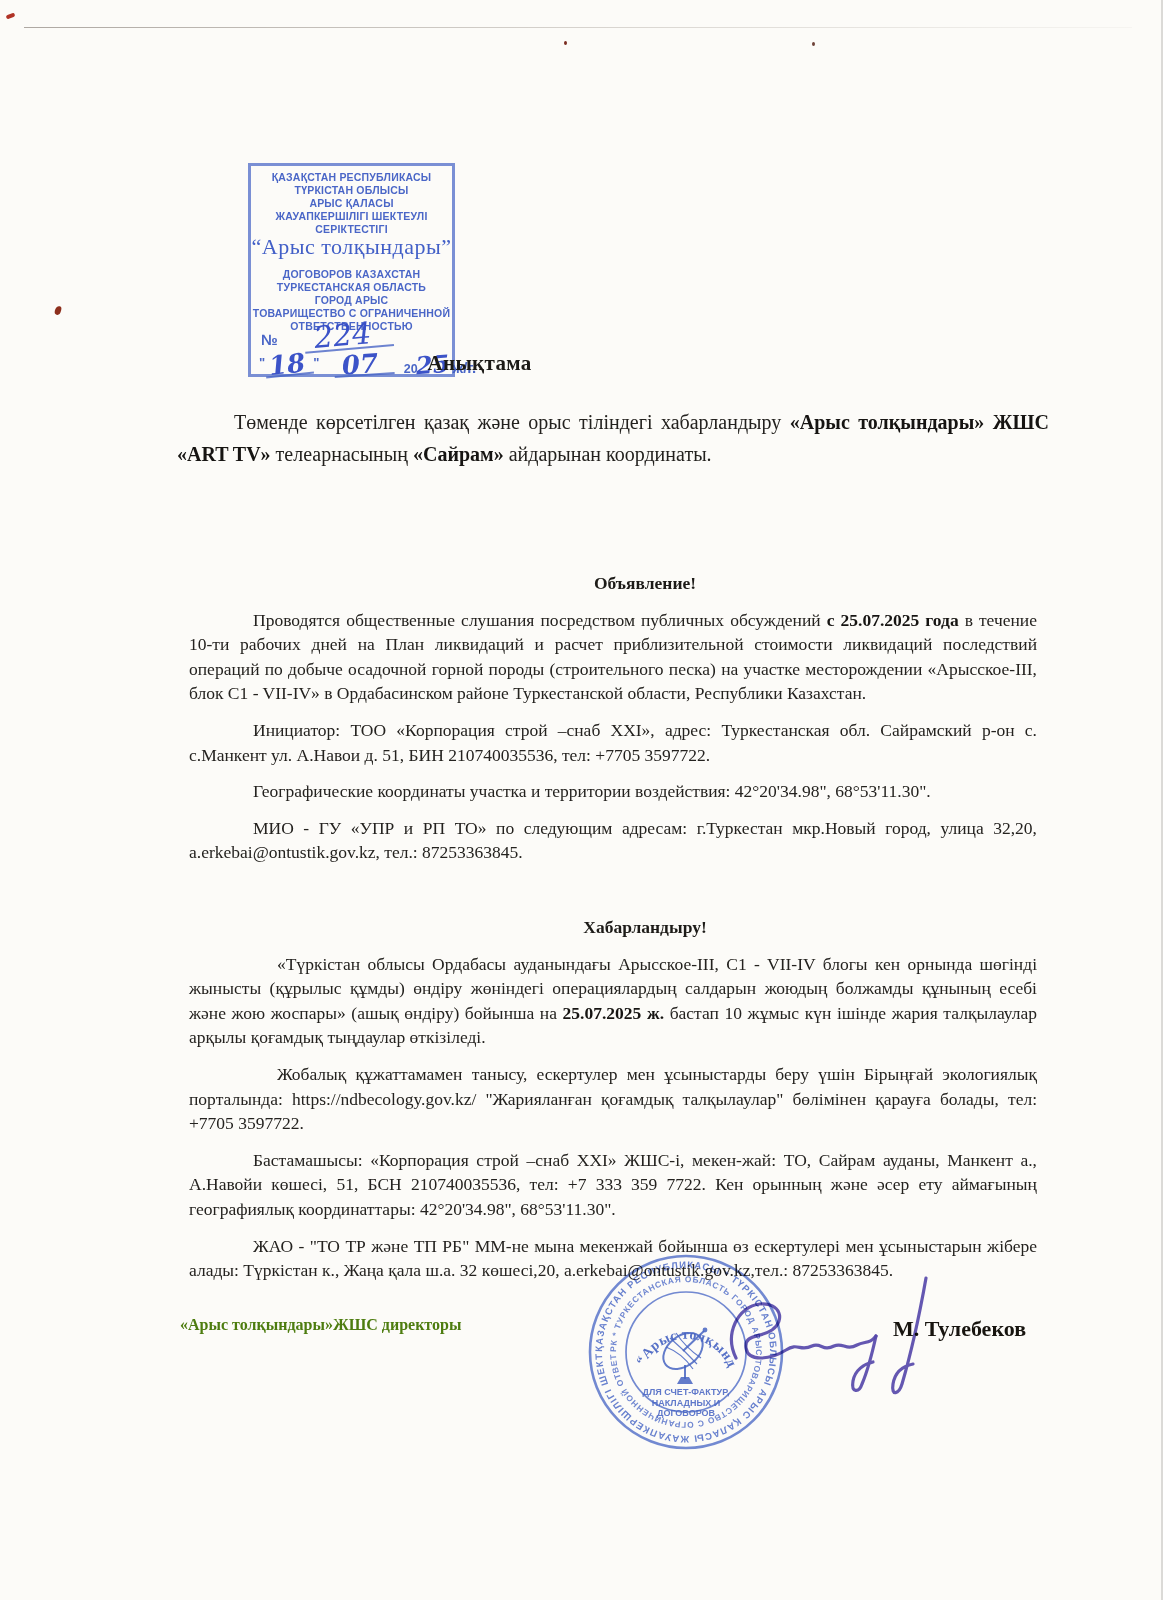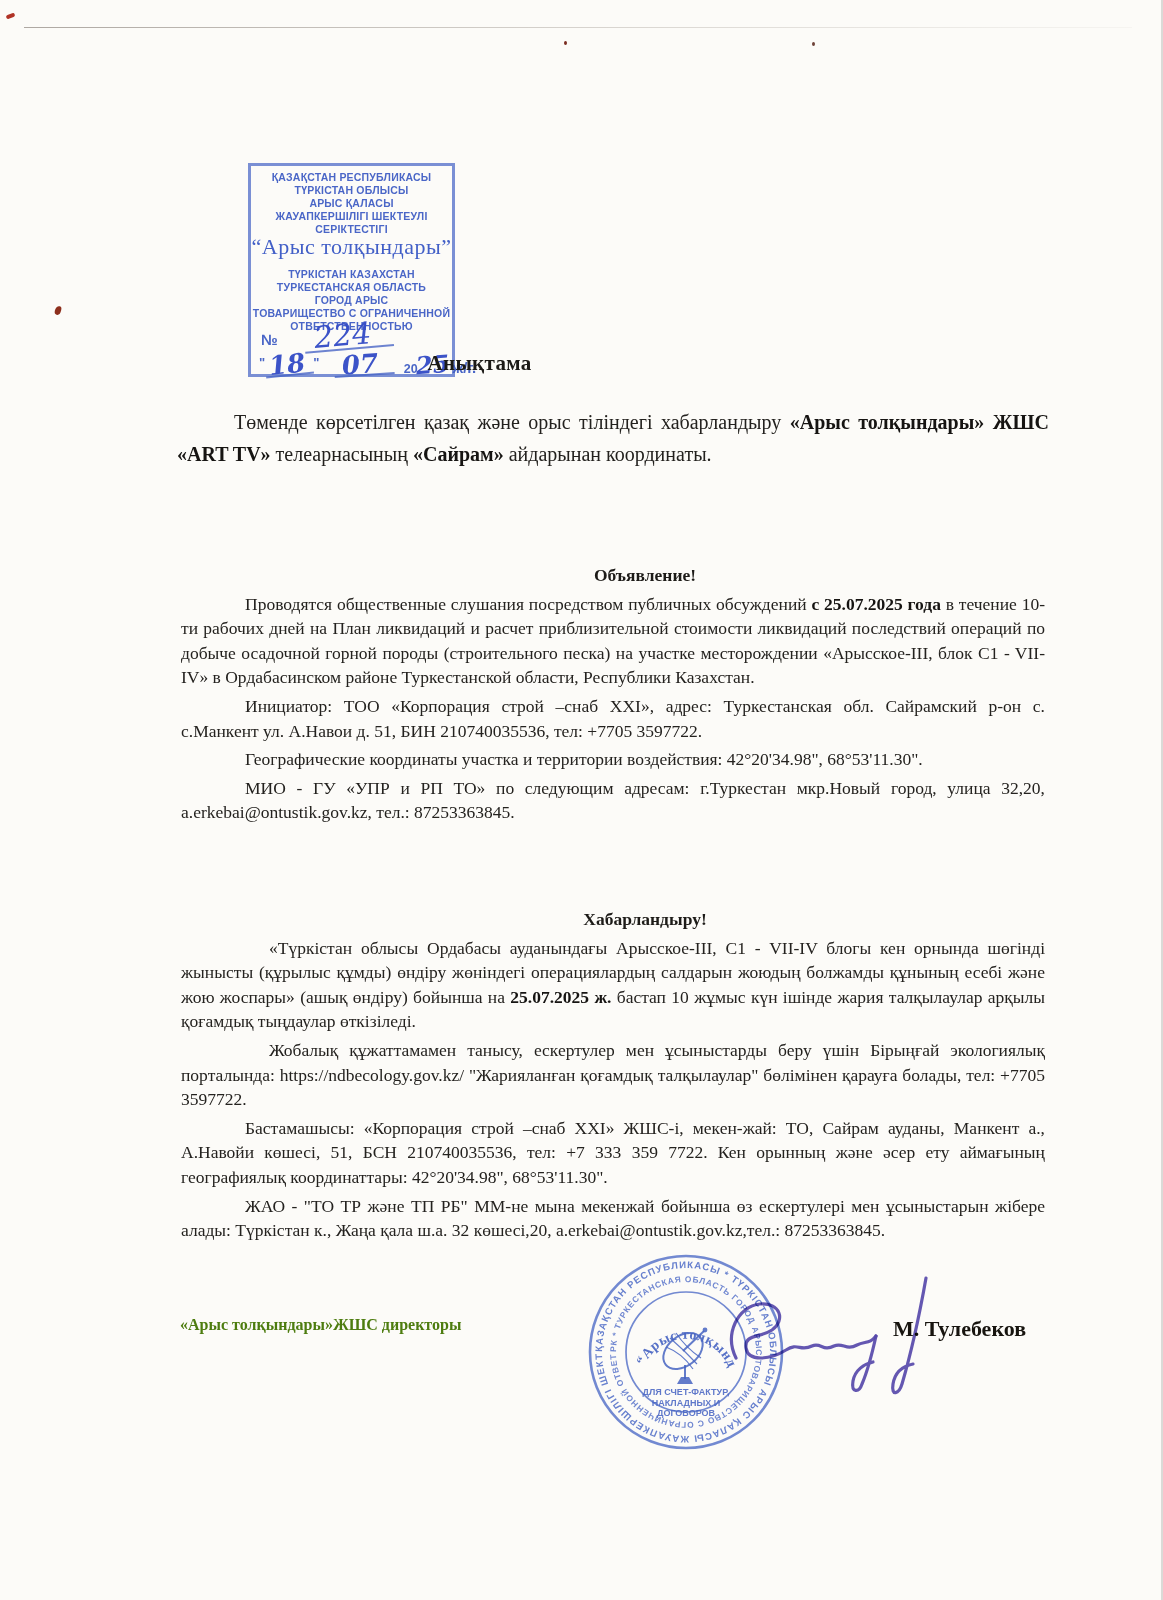--- a/index.html
+++ b/index.html
@@ -50,21 +50,21 @@
   
   .doc-title{position:absolute;left:0;top:351px;width:959px;text-align:center;
     font-size:21px;font-weight:700;letter-spacing:.3px;color:#1c1a17;}
   .text-col{position:absolute;left:177px;width:872px;}
   .intro{top:406px;font-size:20px;line-height:32px;text-align:justify;}
   .intro .p1{margin:0;text-indent:57px;}
   .intro .p2{margin:0;text-indent:14px;}
   .block{font-size:17.5px;line-height:24.6px;text-align:justify;color:#24221f;}
   .blk-ru{top:559px;} .blk-kk{top:903px;}
   .sec-head{text-align:center;font-weight:700;margin:0 0 0 0;color:#1d1b18;}
-  .block p{margin:4px;text-indent:64px;}
+  .block p{margin:12px;text-indent:64px;}
   .block p.deep{text-indent:88px;}
   .bold, .block .bold, .intro .bold{font-weight:700;color:#161412;}
 
   
   .footer-left{position:absolute;left:180px;top:1316px;font-size:16px;font-weight:700;color:#4d7c0f;}
   .footer-right{position:absolute;left:893px;top:1316px;font-size:22px;font-weight:700;color:#17140f;}
   .round-stamp{position:absolute;left:586px;top:1252px;width:200px;height:200px;mix-blend-mode:multiply;}
   .signature{position:absolute;left:720px;top:1272px;width:230px;height:136px;mix-blend-mode:multiply;}
 </style>
 </head>
@@ -82,21 +82,21 @@
   <div class="rect-stamp">
     <div class="rs-block rs-kk">
       <div class="rs-line">ҚАЗАҚСТАН РЕСПУБЛИКАСЫ</div>
       <div class="rs-line">ТҮРКІСТАН ОБЛЫСЫ</div>
       <div class="rs-line">АРЫС ҚАЛАСЫ</div>
       <div class="rs-line">ЖАУАПКЕРШІЛІГІ ШЕКТЕУЛІ</div>
       <div class="rs-line">СЕРІКТЕСТІГІ</div>
     </div>
     <div class="rs-org">“Арыс толқындары”</div>
     <div class="rs-block rs-ru">
-      <div class="rs-line">ТҮРКІСТАН КАЗАХСТАН</div>
+      <div class="rs-line">ДОГОВОРОВ КАЗАХСТАН</div>
       <div class="rs-line">ТУРКЕСТАНСКАЯ ОБЛАСТЬ</div>
       <div class="rs-line">ГОРОД АРЫС</div>
       <div class="rs-line">ТОВАРИЩЕСТВО С ОГРАНИЧЕННОЙ</div>
       <div class="rs-line">ОТВЕТСТВЕННОСТЬЮ</div>
     </div>
     <div class="rs-num-row">
       <span class="rs-no">№</span><span class="hand hand-num">224</span>
     </div>
     <div class="rs-date-row">
       <span class="rs-q">"</span><span class="hand hand-day">18</span><span class="rs-q">"</span><span class="hand hand-mon">07</span><span class="rs-yr">20</span><span class="hand hand-yr">25</span>

